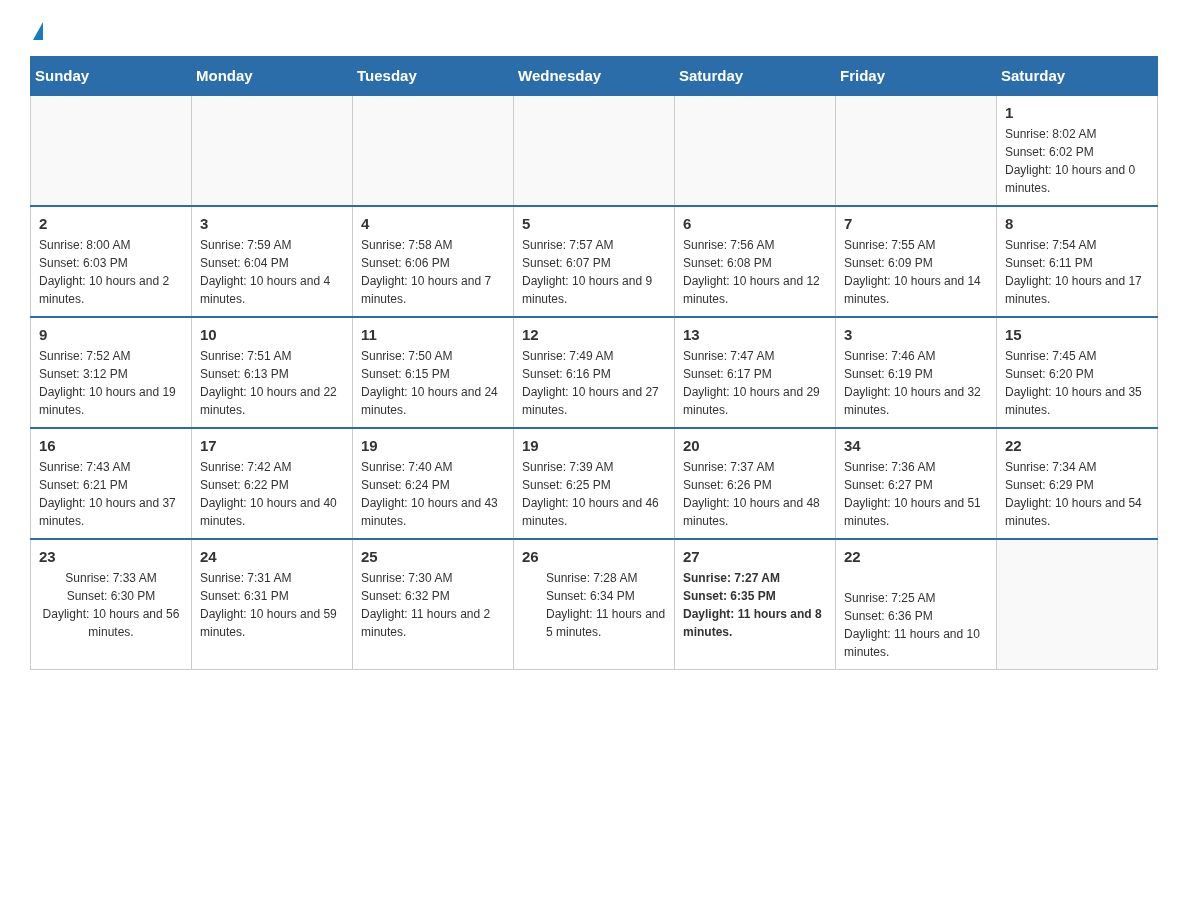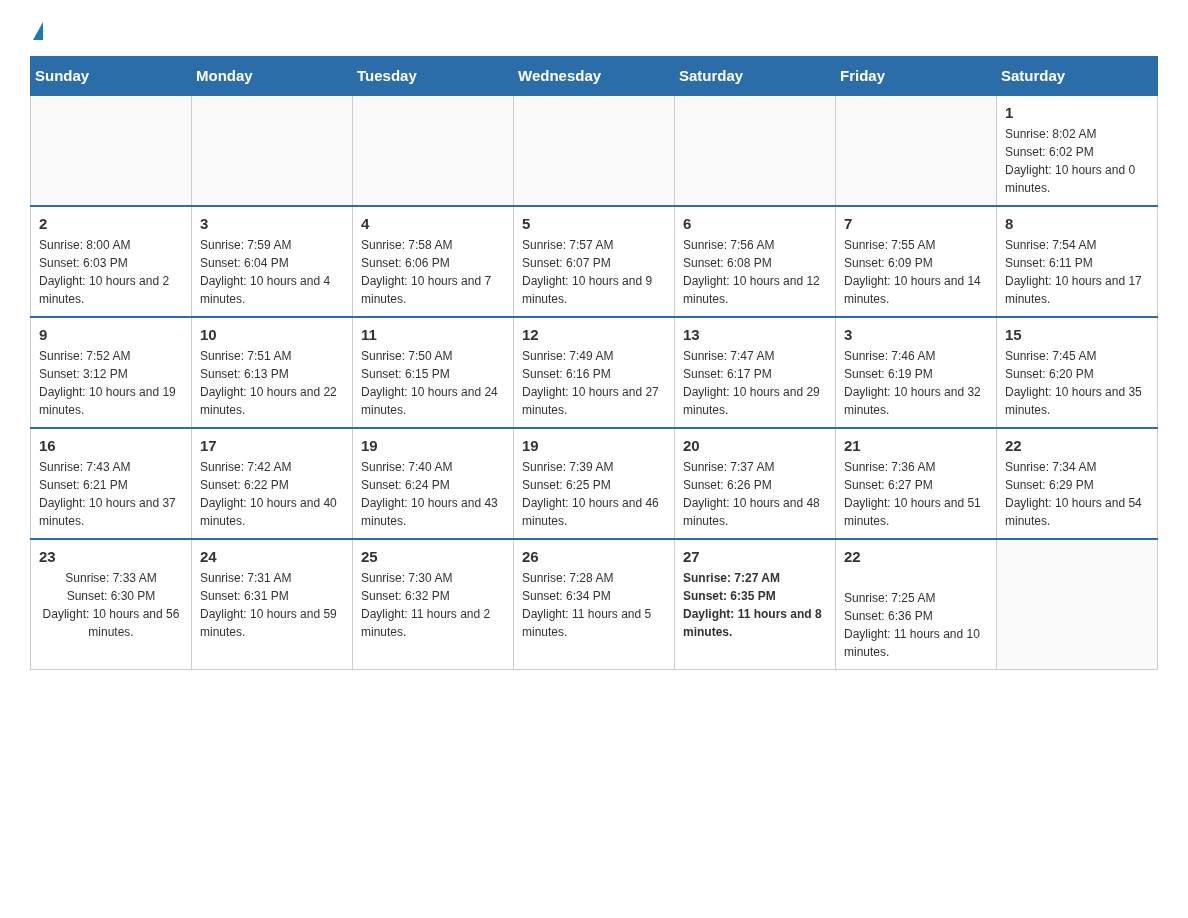--- a/index.html
+++ b/index.html
@@ -262,21 +262,21 @@
 Sunset: 6:25 PM
 Daylight: 10 hours and 46 minutes.</div>
         </td>
         <td>
           <span class="day-number">20</span>
           <div class="day-info" style="white-space: pre-line;">Sunrise: 7:37 AM
 Sunset: 6:26 PM
 Daylight: 10 hours and 48 minutes.</div>
         </td>
         <td>
-          <span class="day-number">21</span>
+          <span class="day-number">34</span>
           <div class="day-info" style="white-space: pre-line;">Sunrise: 7:36 AM
 Sunset: 6:27 PM
 Daylight: 10 hours and 51 minutes.</div>
         </td>
         <td>
           <span class="day-number">22</span>
           <div class="day-info" style="white-space: pre-line;">Sunrise: 7:34 AM
 Sunset: 6:29 PM
 Daylight: 10 hours and 54 minutes.</div>
         </td>
@@ -295,21 +295,21 @@
 Daylight: 10 hours and 59 minutes.</div>
         </td>
         <td>
           <span class="day-number">25</span>
           <div class="day-info" style="white-space: pre-line;">Sunrise: 7:30 AM
 Sunset: 6:32 PM
 Daylight: 11 hours and 2 minutes.</div>
         </td>
         <td>
           <span class="day-number">26</span>
-          <div class="day-info" style="white-space: pre-line;">Sunrise: 7:28 AM
+          <div class="day-info" style="white-space: pre-line; margin-left: 24px;">Sunrise: 7:28 AM
 Sunset: 6:34 PM
 Daylight: 11 hours and 5 minutes.</div>
         </td>
         <td>
           <span class="day-number">27</span>
           <div class="day-info" style="white-space: pre-line; font-weight: bold;">Sunrise: 7:27 AM
 Sunset: 6:35 PM
 Daylight: 11 hours and 8 minutes.</div>
         </td>
         <td>

